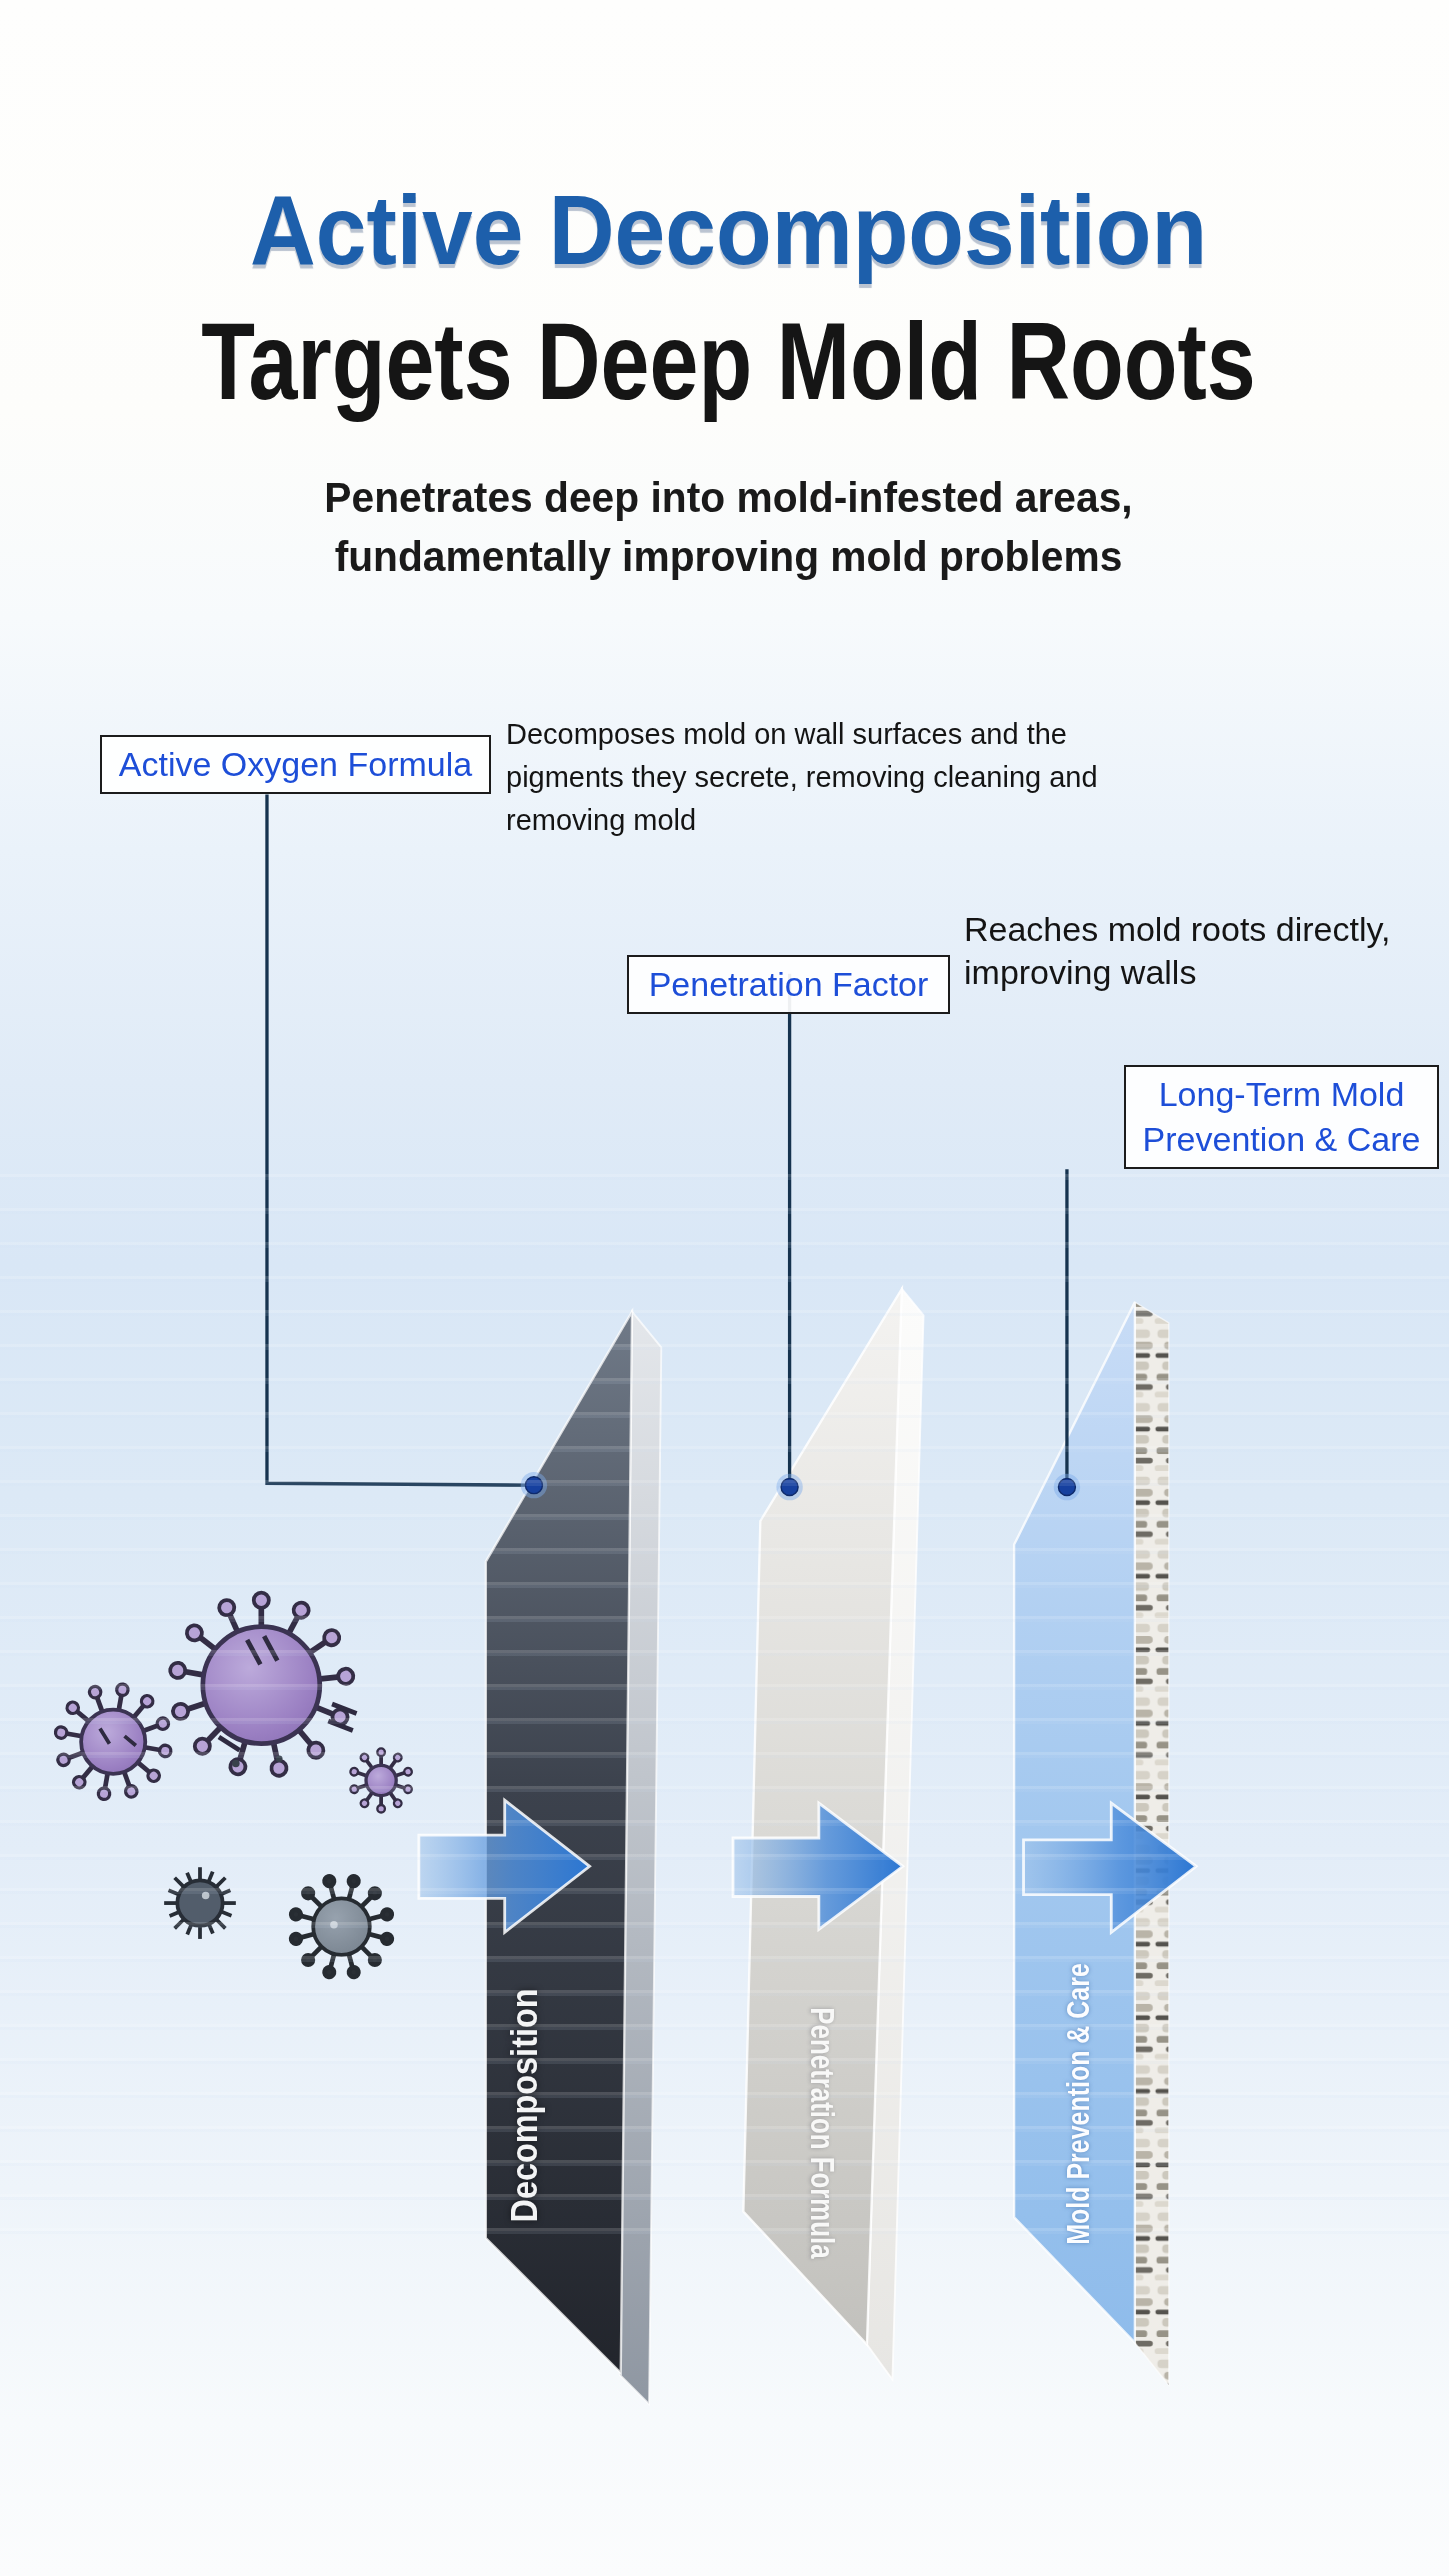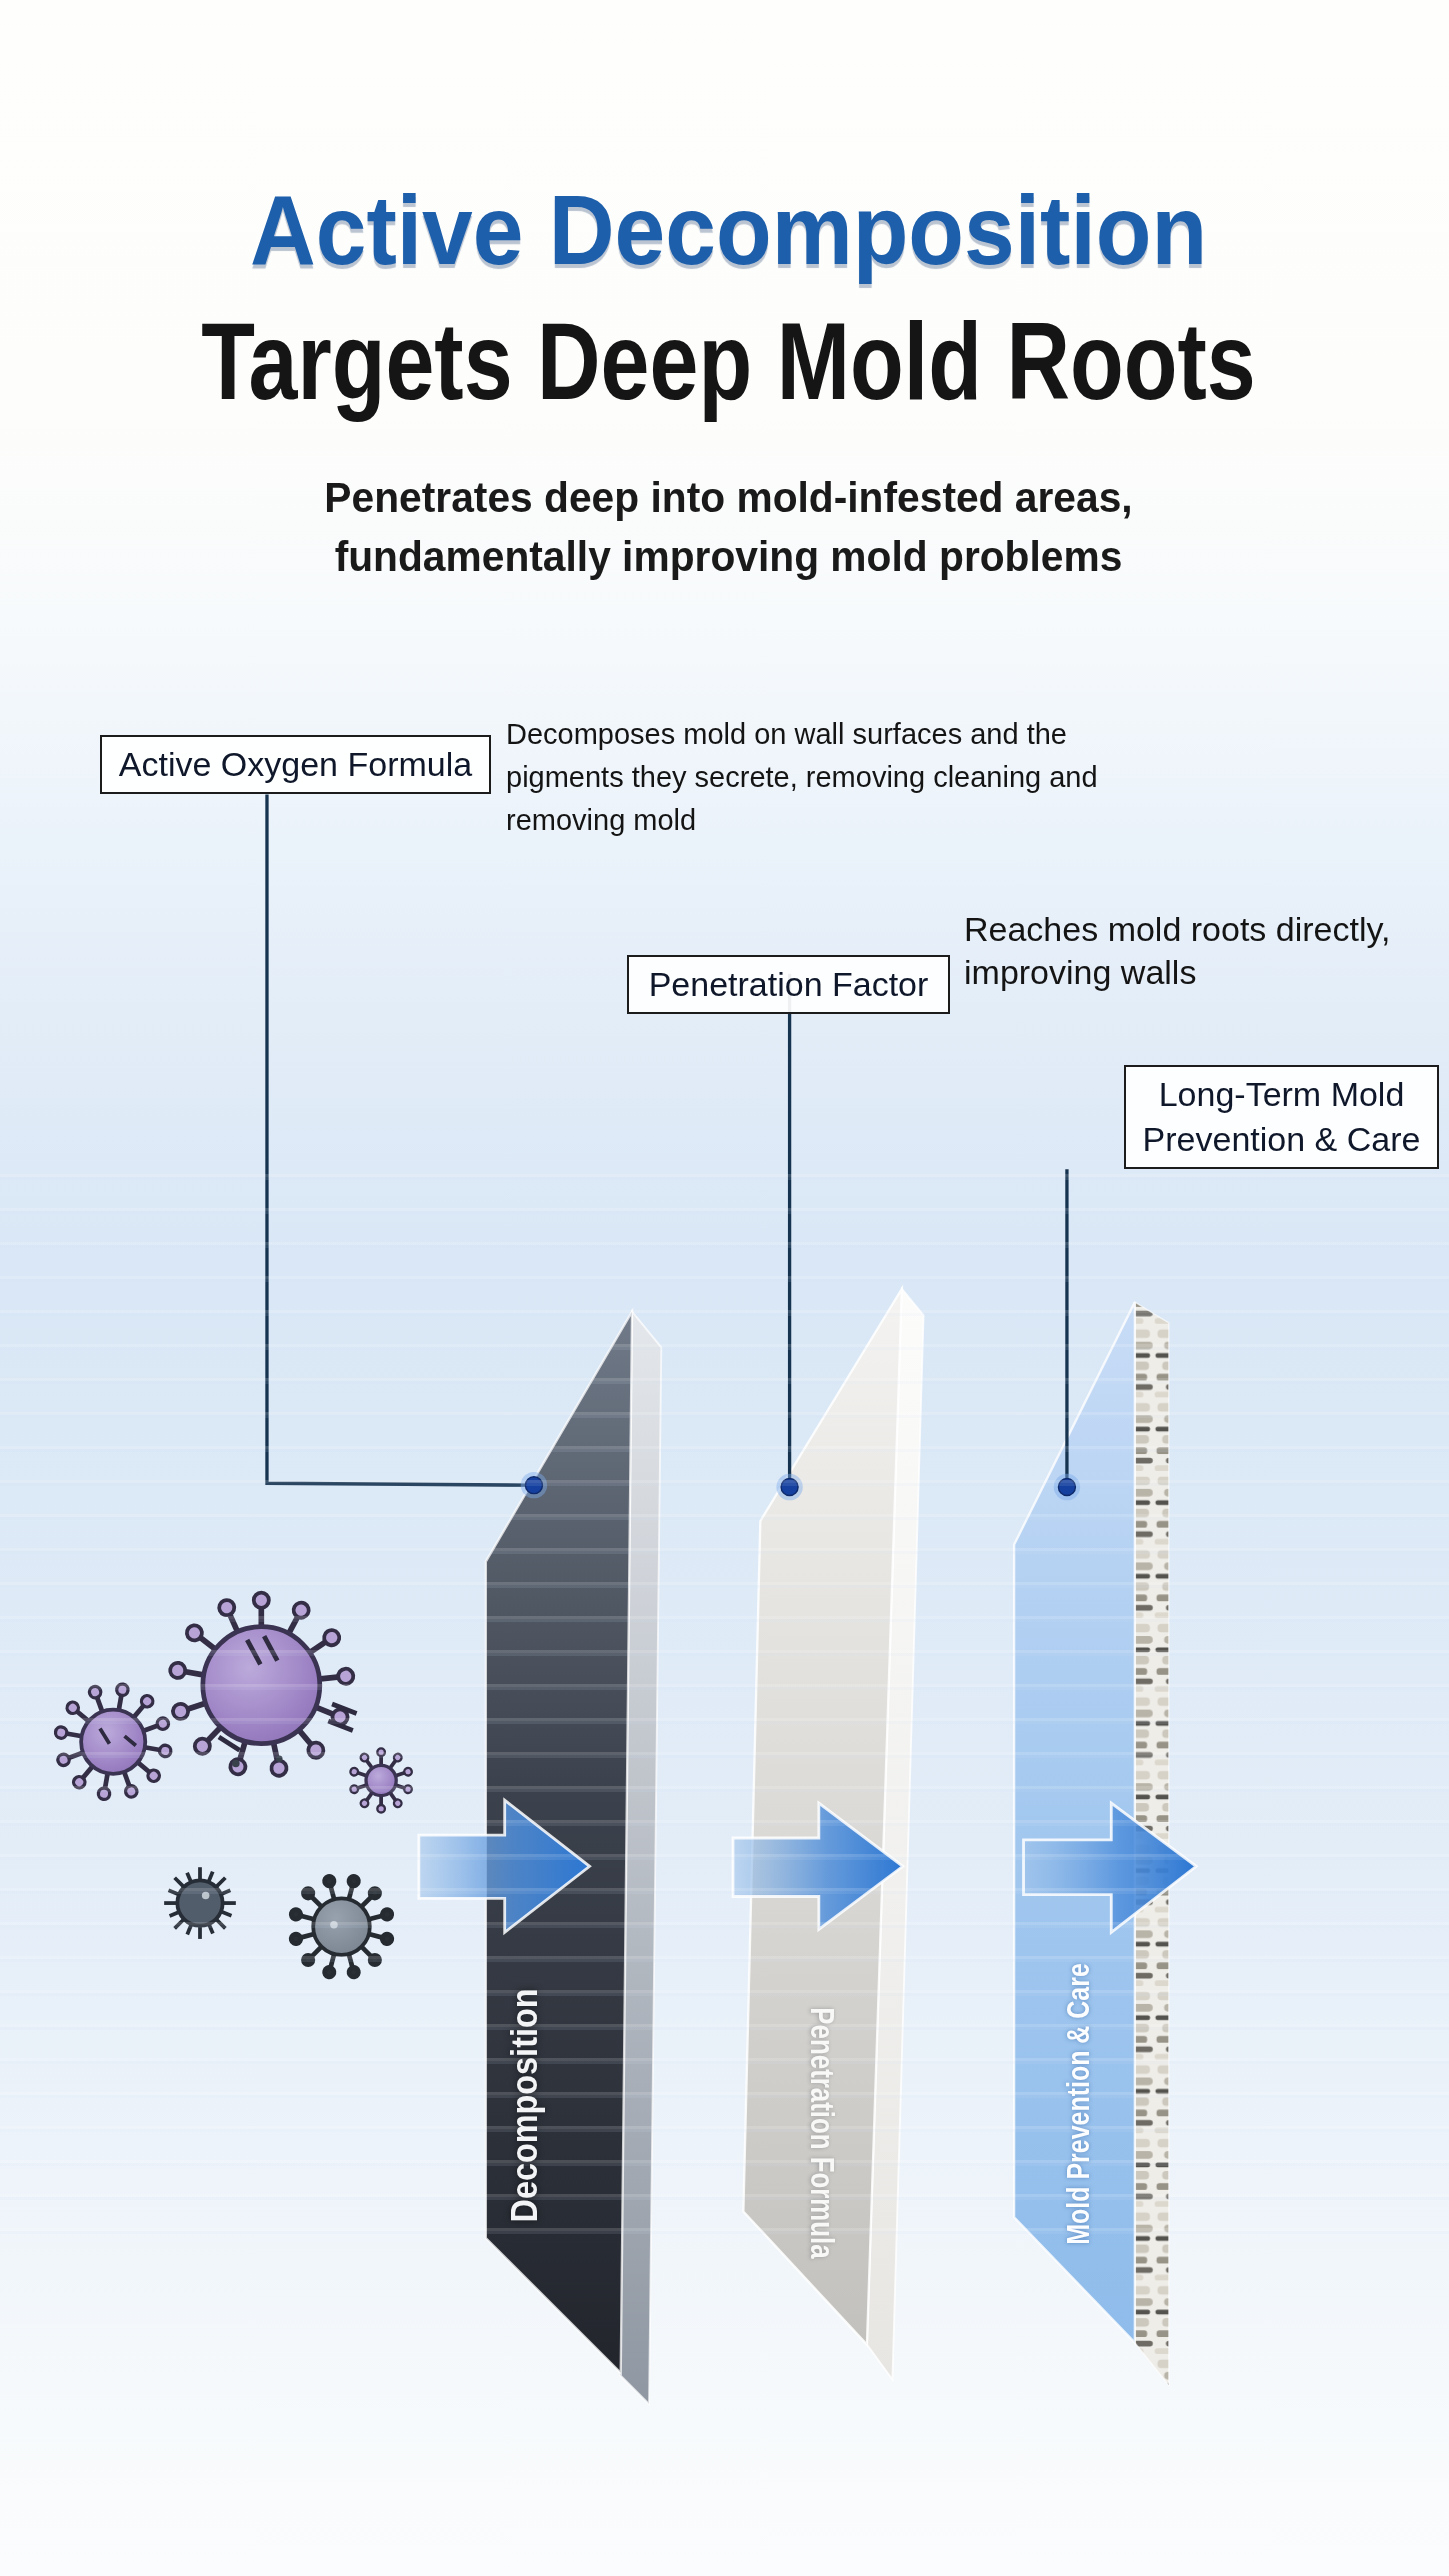--- a/index.html
+++ b/index.html
@@ -24,21 +24,21 @@
   .title1{top:181px;font-size:98px;font-weight:bold;color:#1d5fab;
     transform:scaleX(.93);transform-origin:center;line-height:1;
     text-shadow:0 3.8px 0.9px rgba(16,48,96,.28);}
   .title2{top:306px;font-size:110px;font-weight:bold;color:#151515;
     transform:scaleX(.80);transform-origin:center;line-height:1;}
   .subtitle{top:468px;font-size:42px;font-weight:bold;color:#1a1a1a;
     line-height:59px;transform:scaleX(.97);transform-origin:center;}
   .callout-box{
     position:absolute;border:2.8px solid #1c1c1c;background:rgba(255,255,255,.93);
     display:flex;flex-direction:column;align-items:center;justify-content:center;
-    font-size:34px;color:#0f172a;text-align:center;box-sizing:border-box;white-space:nowrap;
+    font-size:34px;color:#1d4ed8;text-align:center;box-sizing:border-box;white-space:nowrap;
   }
   .box1{left:100px;top:735px;width:391px;height:59px;}
   .box2{left:627px;top:915px;width:323px;height:59px;margin-top:40px;}
   .box3{left:1124px;top:1065px;width:315px;height:104px;line-height:45px;}
   .desc{position:absolute;color:#141414;white-space:nowrap;}
   .desc1{left:506px;top:713px;font-size:29px;line-height:43px;}
   .desc2{left:964px;top:908px;font-size:34px;line-height:43px;}
   .scene{position:absolute;left:0;top:0;width:1449px;height:2576px;}
   .panel-label{
     position:absolute;display:flex;align-items:center;justify-content:center;

